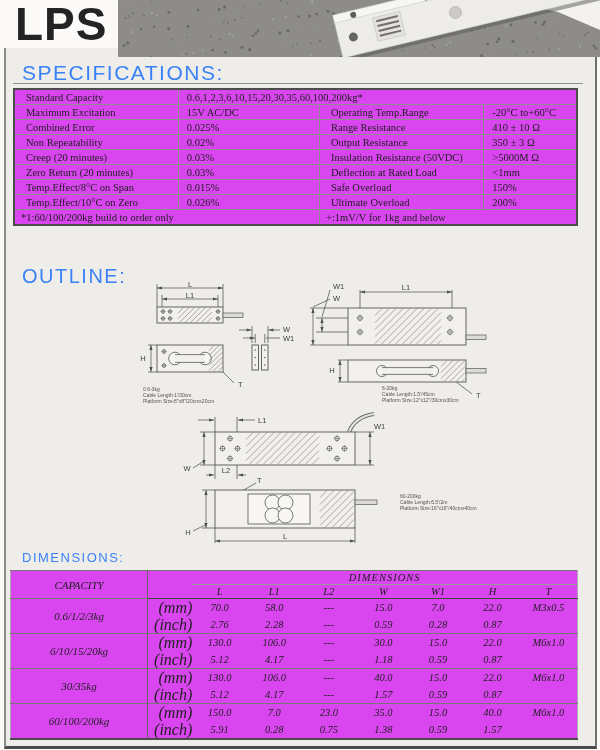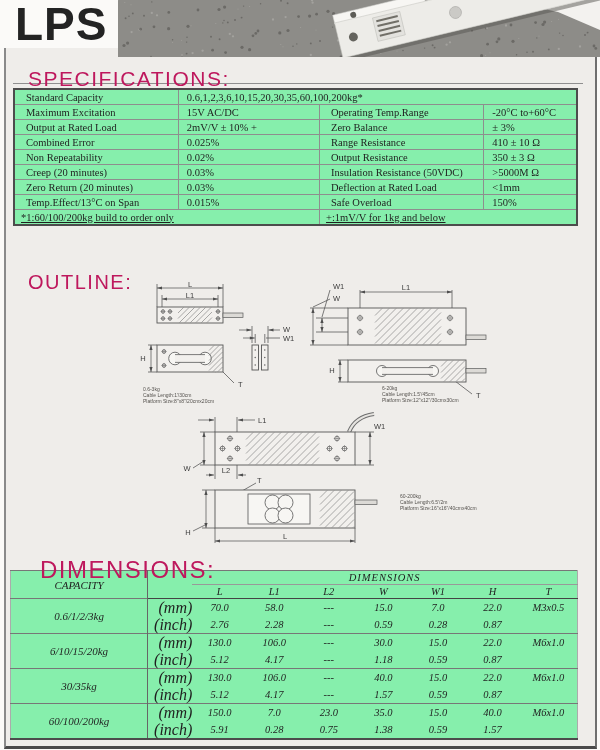--- a/index.html
+++ b/index.html
@@ -2,33 +2,33 @@
 <html><head>
 <meta charset="utf-8">
 <style>
   html,body{margin:0;padding:0;}
   body{width:600px;height:750px;position:relative;background:#fbfaf8;font-family:"Liberation Serif",serif;overflow:hidden;}
   .frame{position:absolute;left:4px;top:48px;width:589px;height:698px;background:#efedea;
          border-left:2px solid #8a8a8a;border-right:2px solid #6f6f6f;border-bottom:3px solid #4a4a4a;z-index:0;}
   .lps{position:absolute;left:15px;top:-2px;font-family:"Liberation Sans",sans-serif;font-weight:700;
        font-size:46px;line-height:52px;letter-spacing:1px;color:#232323;z-index:3;}
   .photo{position:absolute;left:118px;top:0;width:482px;height:57px;z-index:2;}
-  h2{position:absolute;margin:12px;font-family:"Liberation Sans",sans-serif;font-weight:400;
-     color:#be185d;letter-spacing:1.5px;z-index:4;}
+  h2{position:absolute;margin:6px;font-family:"Liberation Sans",sans-serif;font-weight:400;
+     color:#3b82f6;letter-spacing:1.5px;z-index:4;}
   .h-spec{left:16px;top:55px;font-size:21px;}
   .h-outline{left:16px;top:259px;font-size:20px;}
-  .h-dims{left:28px;top:544px;font-size:24px;}
+  .h-dims{left:16px;top:544px;font-size:13px;}
   .rule{position:absolute;left:13px;top:83px;width:570px;height:1px;background:#8f8f8f;z-index:3;}
 
-  table{border-collapse:collapse;position:absolute;z-index:3;background:#86efac;}
+  table{border-collapse:collapse;position:absolute;z-index:3;background:#d946ef;}
   table.spec{left:13px;top:88px;width:565px;border:2px solid #4c4c4c;}
   table.spec td{border:1px solid #8e8e8e;height:14px;font-size:10.5px;line-height:11px;color:#1f1f1f;
                 padding:0 2px 0 8px;white-space:nowrap;overflow:hidden;}
   table.spec td.lab{padding-left:11px;}
-  table.spec td.foot{border:1px solid #8e8e8e;padding-left:6px;text-decoration:underline;}
+  table.spec td.foot{border:1px solid #8e8e8e;padding-left:6px;}
 
   table.dims{left:10px;top:570px;width:568px;border-top:1px solid #777;border-bottom:2px solid #4c4c4c;
              border-left:1px solid #ababab;border-right:1px solid #ababab;font-style:italic;}
   table.dims td{font-size:10.5px;color:#1f1f1f;text-align:center;height:17px;line-height:12px;padding:0;}
   table.dims tr.hdr td{height:13px;}
   table.dims td.cap{border-right:1px solid #666;font-size:11px;}
   table.dims td.dimhead{border-bottom:1px solid #999;letter-spacing:1px;}
   table.dims tr.letters td{border-bottom:1.5px solid #444;}
   table.dims tr.gtop td{border-top:1px solid #777;}
   table.dims td.unit{text-align:right;padding-left:6px;font-size:16px;}
@@ -266,26 +266,20 @@
     <td class="lab">Standard Capacity</td>
     <td colspan="3">0.6,1,2,3,6,10,15,20,30,35,60,100,200kg*</td>
   </tr>
   <tr>
     <td class="lab">Maximum Excitation</td>
     <td>15V AC/DC</td>
     <td class="lab">Operating Temp.Range</td>
     <td>-20°C to+60°C</td>
   </tr>
   <tr>
-    <td class="lab">Output at Rated Load</td>
-    <td>2mV/V ± 10% +</td>
-    <td class="lab">Zero Balance</td>
-    <td>± 3%</td>
-  </tr>
-  <tr>
     <td class="lab">Combined Error</td>
     <td>0.025%</td>
     <td class="lab">Range Resistance</td>
     <td>410 ± 10 Ω</td>
   </tr>
   <tr>
     <td class="lab">Non Repeatability</td>
     <td>0.02%</td>
     <td class="lab">Output Resistance</td>
     <td>350 ± 3 Ω</td>
@@ -296,24 +290,30 @@
     <td class="lab">Insulation Resistance (50VDC)</td>
     <td>&gt;5000M Ω</td>
   </tr>
   <tr>
     <td class="lab">Zero Return (20 minutes)</td>
     <td>0.03%</td>
     <td class="lab">Deflection at Rated Load</td>
     <td>&lt;1mm</td>
   </tr>
   <tr>
-    <td class="lab">Temp.Effect/13°C on Span</td>
+    <td class="lab">Temp.Effect/8°C on Span</td>
     <td>0.015%</td>
     <td class="lab">Safe Overload</td>
     <td>150%</td>
+  </tr>
+  <tr>
+    <td class="lab">Temp.Effect/10°C on Zero</td>
+    <td>0.026%</td>
+    <td class="lab">Ultimate Overload</td>
+    <td>200%</td>
   </tr>
   <tr>
     <td colspan="2" class="foot">*1:60/100/200kg build to order only</td>
     <td colspan="2" class="foot">+:1mV/V for 1kg and below</td>
   </tr>
 </tbody>
   </table>
 
 <h2 class="h-outline">OUTLINE:</h2>
 

